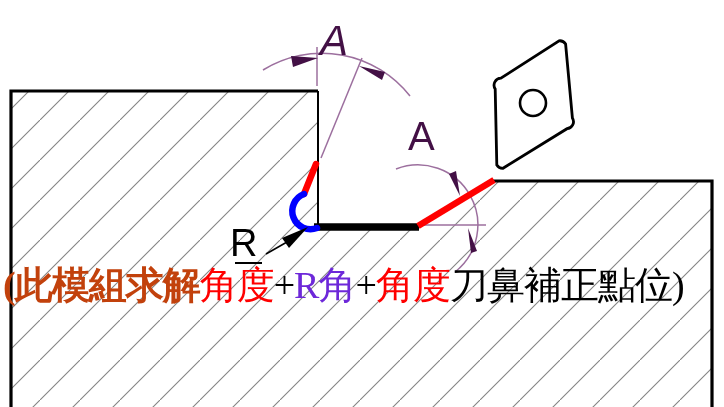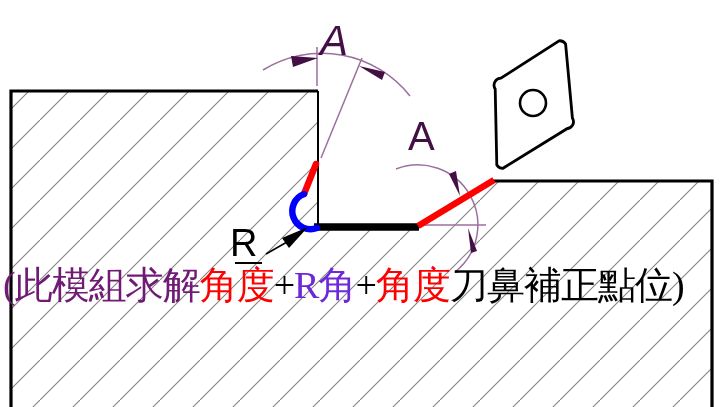--- a/index.html
+++ b/index.html
@@ -56,15 +56,15 @@
     <path d="M565.6,44 L572.4,118 A7,7 0 0 1 567,128.7 L503,168.3 A7,7 0 0 1 496.8,165
              L495.2,89 A7,7 0 0 1 500.9,78.2 L559.1,40.8 A7,7 0 0 1 565.6,44 Z" fill="#ffffff" stroke="#000000" stroke-width="2.8"></path>
     <circle cx="533" cy="103" r="13" fill="#ffffff" stroke="#000000" stroke-width="2.6"></circle>
 
     <text x="320" y="55" font-size="42" font-style="italic" fill="#431045" class="cad-letter" style="fill: rgb(67, 16, 69);">A</text>
     <text x="408" y="150" font-size="40" fill="#431045" class="cad-letter" style="fill: rgb(67, 16, 69);">A</text>
     <text x="230" y="256" font-size="38" fill="#000000" class="cad-letter">R</text>
   </svg>
 
   <div class="caption">
-    <span style="color: #701a75;">(此模組求解</span><span style="color: rgb(255, 0, 0);">角度</span><span style="color: rgb(0, 0, 0);">+</span><span style="color: #6d28d9;">R角</span><span style="color: rgb(0, 0, 0);">+</span><span style="color: rgb(255, 0, 0);">角度</span><span style="color: rgb(0, 0, 0);">刀鼻補正點位)</span>
+    <span style="color: #c2410c; font-weight: bold;">(此模組求解</span><span style="color: rgb(255, 0, 0);">角度</span><span style="color: rgb(0, 0, 0);">+</span><span style="color: #6d28d9;">R角</span><span style="color: rgb(0, 0, 0);">+</span><span style="color: rgb(255, 0, 0);">角度</span><span style="color: rgb(0, 0, 0);">刀鼻補正點位)</span>
   </div>
 </div>
 
 </body></html>

